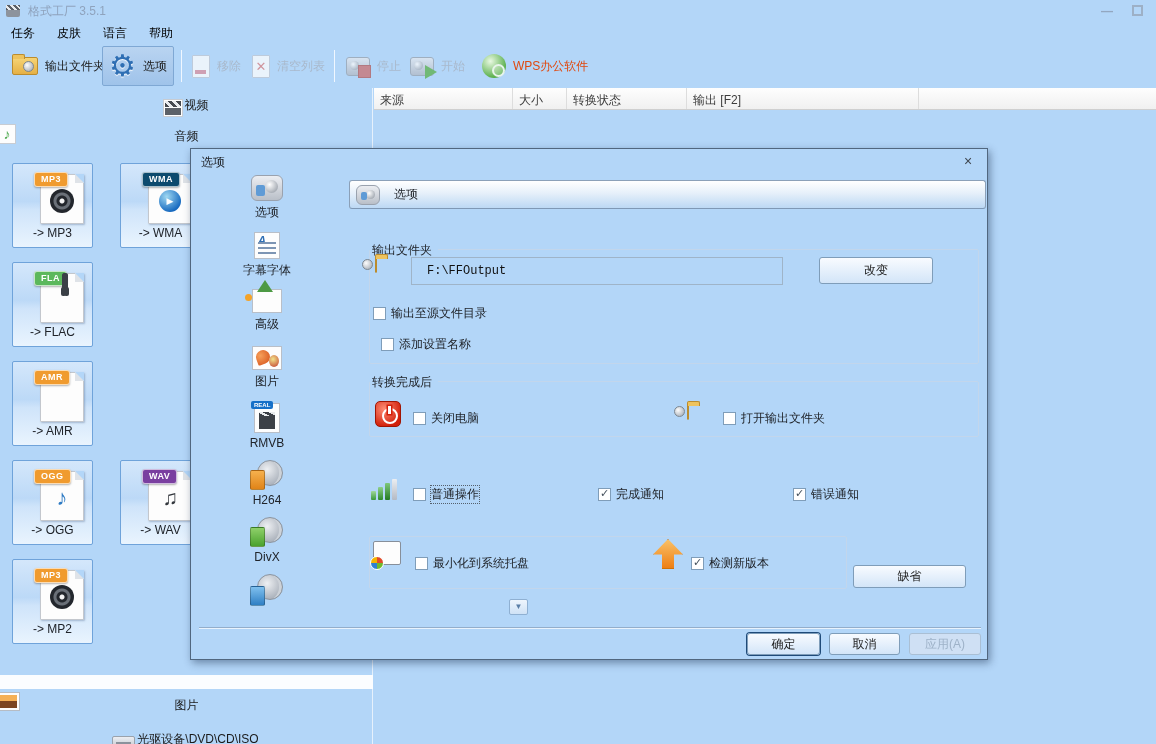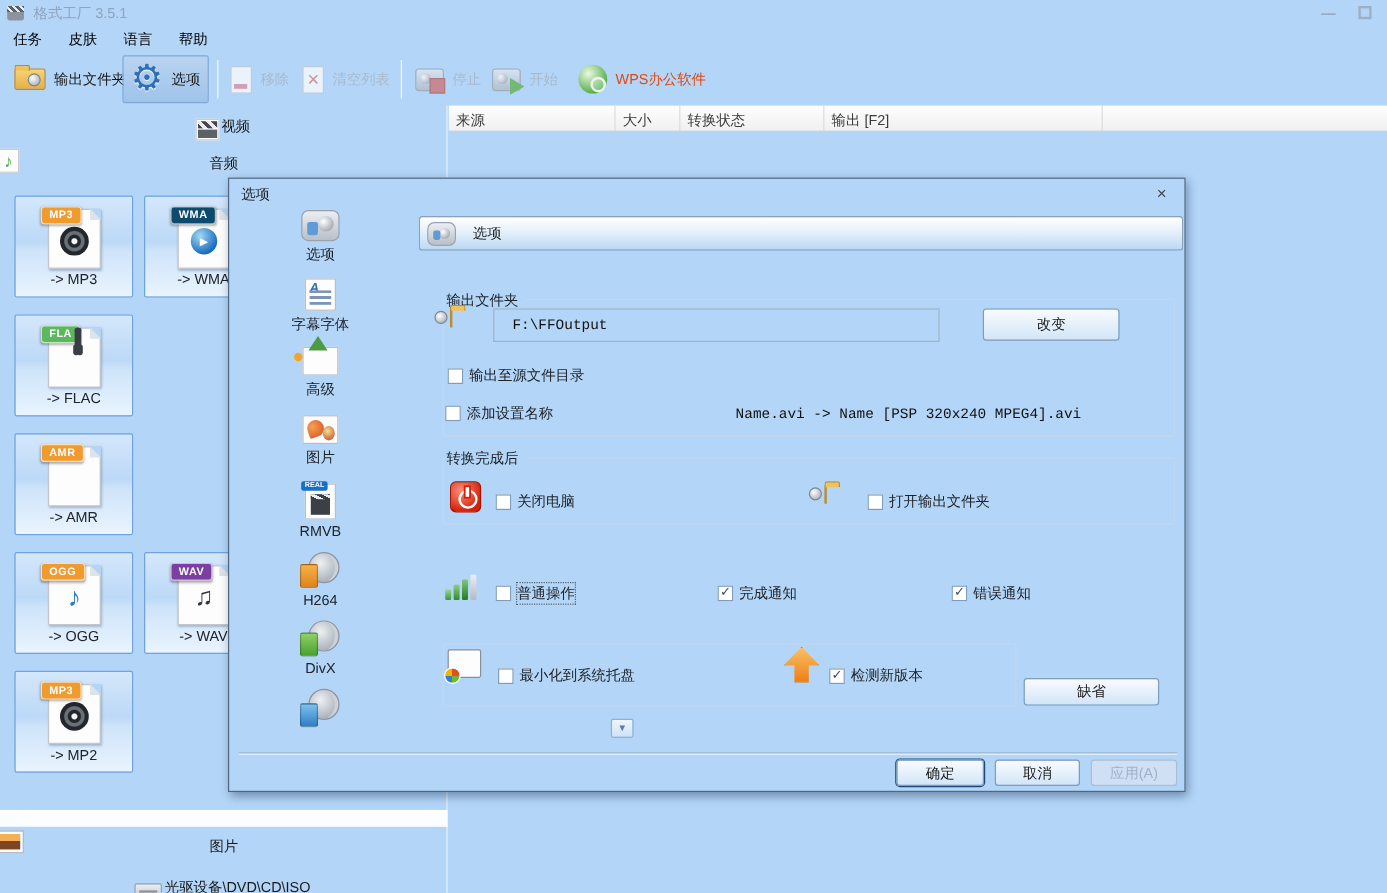--- a/index.html
+++ b/index.html
@@ -58,21 +58,21 @@
   .i-clapper::before { content:""; position:absolute; left:1px; top:1px; right:1px; height:6px;
       background:repeating-linear-gradient(45deg,#45494f 0 3px,#e9ebee 3px 6px); }
   .i-clapper::after { content:""; position:absolute; left:1px; top:8px; right:1px; bottom:1px; background:#5c6168; }
   .i-music { width:18px; height:20px; background:#fdfdfd; border:1px solid #c8ccd2; color:#4aa84a; font-size:14px; text-align:center; line-height:18px; }
   .i-photo { width:21px; height:17px; background:linear-gradient(#f5b055 0 45%, #7c4420 45%); border:2px solid #fdfdfd; outline:1px solid #b6bcc4; }
   .i-drive { width:23px; height:13px; background:linear-gradient(#eceef2,#c2c7ce); border:1px solid #9aa2ac; border-radius:2px; position:relative; }
   .i-drive::after { content:""; position:absolute; left:3px; top:5px; right:3px; height:2px; background:#8b929c; }
   .white-strip { position:absolute; left:0; top:587px; width:373px; height:14px; background:#fbfdff; }
 
   
-  .target-btn { position:absolute; width:99px; height:85px; border:1px solid #6fa3da; border-radius:2px;
+  .target-btn { position:absolute; width:81px; height:85px; border:1px solid #6fa3da; border-radius:2px;
       background:linear-gradient(180deg,#d4e7fb 0%,#bcd9f7 45%,#cfe4fa 55%,#e9f4fe 100%);padding-left:32px; }
   .page { position:absolute; left:27px; top:10px; width:44px; height:50px; background:#fdfdfd; border:1px solid #c3c7cd;
       border-radius:1px; box-shadow:1px 1px 2px rgba(60,90,130,.35); }
   .page::before { content:""; position:absolute; right:-1px; top:-1px; width:0; height:0;
       border-left:9px solid #dfe3e8; border-top:9px solid #b3d6f8; }
   .badge { position:absolute; left:-7px; top:-3px; padding:1px 6px 2px; border-radius:3px; color:#fff; font-size:9px;
       font-weight:bold; letter-spacing:.5px; border:1px solid rgba(255,255,255,.65); box-shadow:0 1px 2px rgba(0,0,0,.3); }
   .tlabel { position:absolute; left:0; right:0; bottom:7px; text-align:center; color:#20242a; }
   .glyph { position:absolute; left:50%; top:55%; transform:translate(-50%,-50%); }
   .glyph.speaker { width:24px; height:24px; border-radius:50%;
@@ -373,25 +373,24 @@
   <div class="groupbox" style="left:178px;top:100px;width:610px;height:115px;">
     <span class="legend">输出文件夹</span>
   </div>
   <span class="i-folder abs" style="left:184px;top:109px;"></span>
   <div class="pathfield">F:\FFOutput</div>
   <div class="btn abs" style="left:628px;top:108px;width:114px;height:27px;">改变</div>
   <label class="cb" style="left:182px;top:156px;">
     <span class="box"></span>
     <span class="cbl">输出至源文件目录</span>
   </label>
-  <label class="cb" style="left:180px;top:187px;">
+  <label class="cb" style="left:190px;top:187px;">
     <span class="box"></span>
     <span class="cbl">添加设置名称</span>
   </label>
-  <span class="mono abs" style="left:422px;top:189px;">Name.avi  -&gt; Name [PSP 320x240 MPEG4].avi</span>
 
   
   <div class="groupbox" style="left:178px;top:232px;width:610px;height:56px;">
     <span class="legend">转换完成后</span>
   </div>
   <span class="i-power" style="left:184px;top:252px;"></span>
   <label class="cb" style="left:222px;top:261px;">
     <span class="box"></span>
     <span class="cbl">关闭电脑</span>
   </label>

